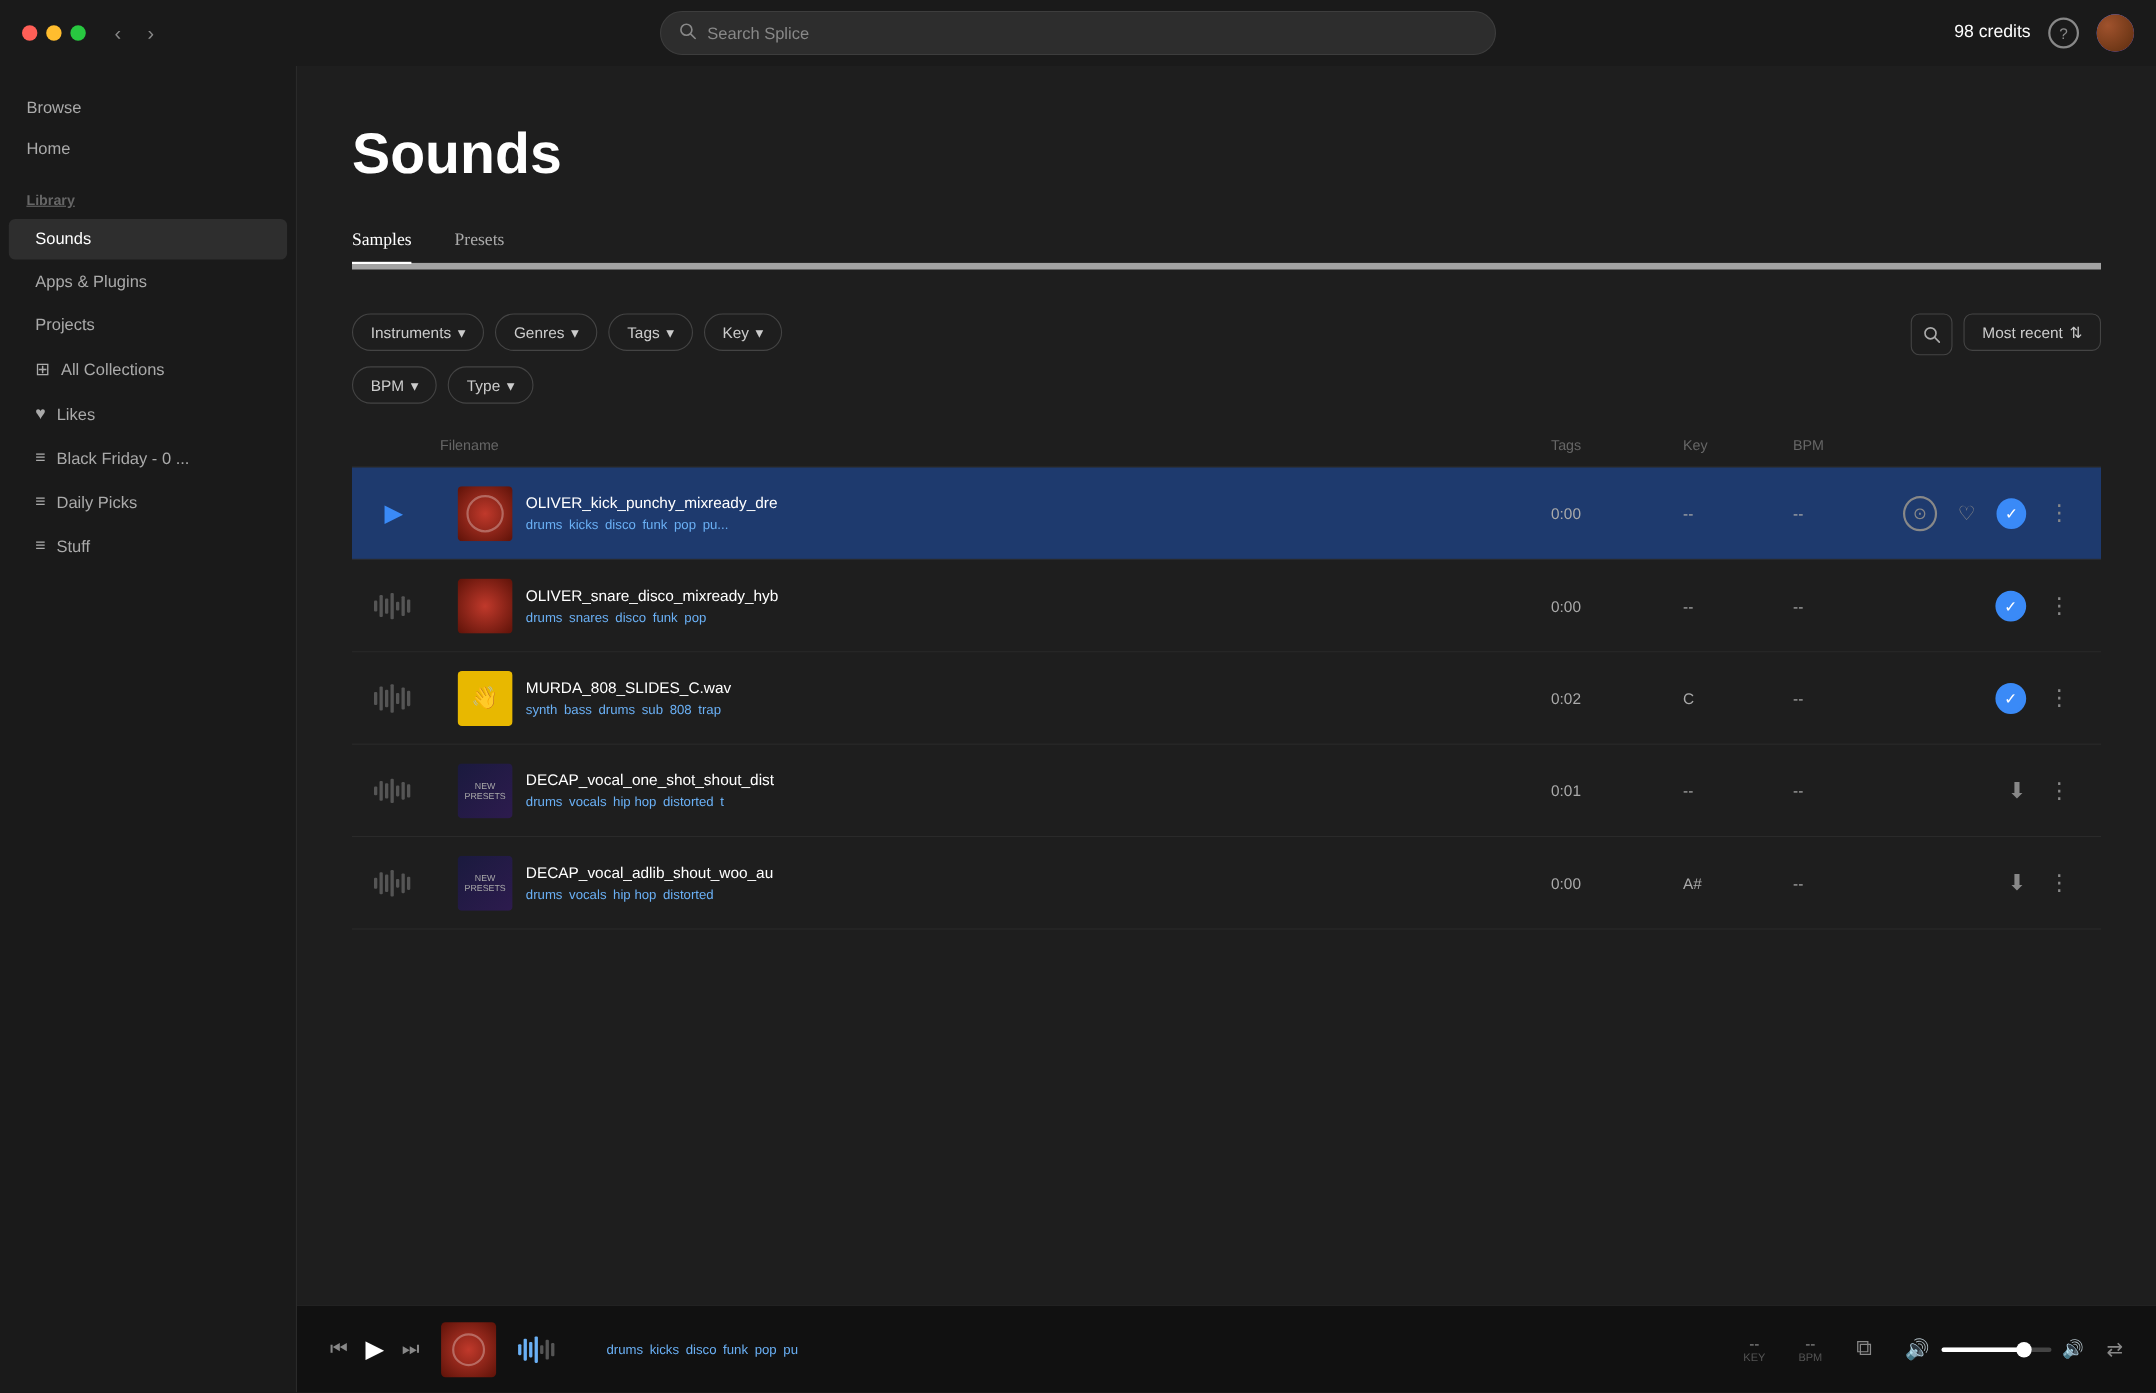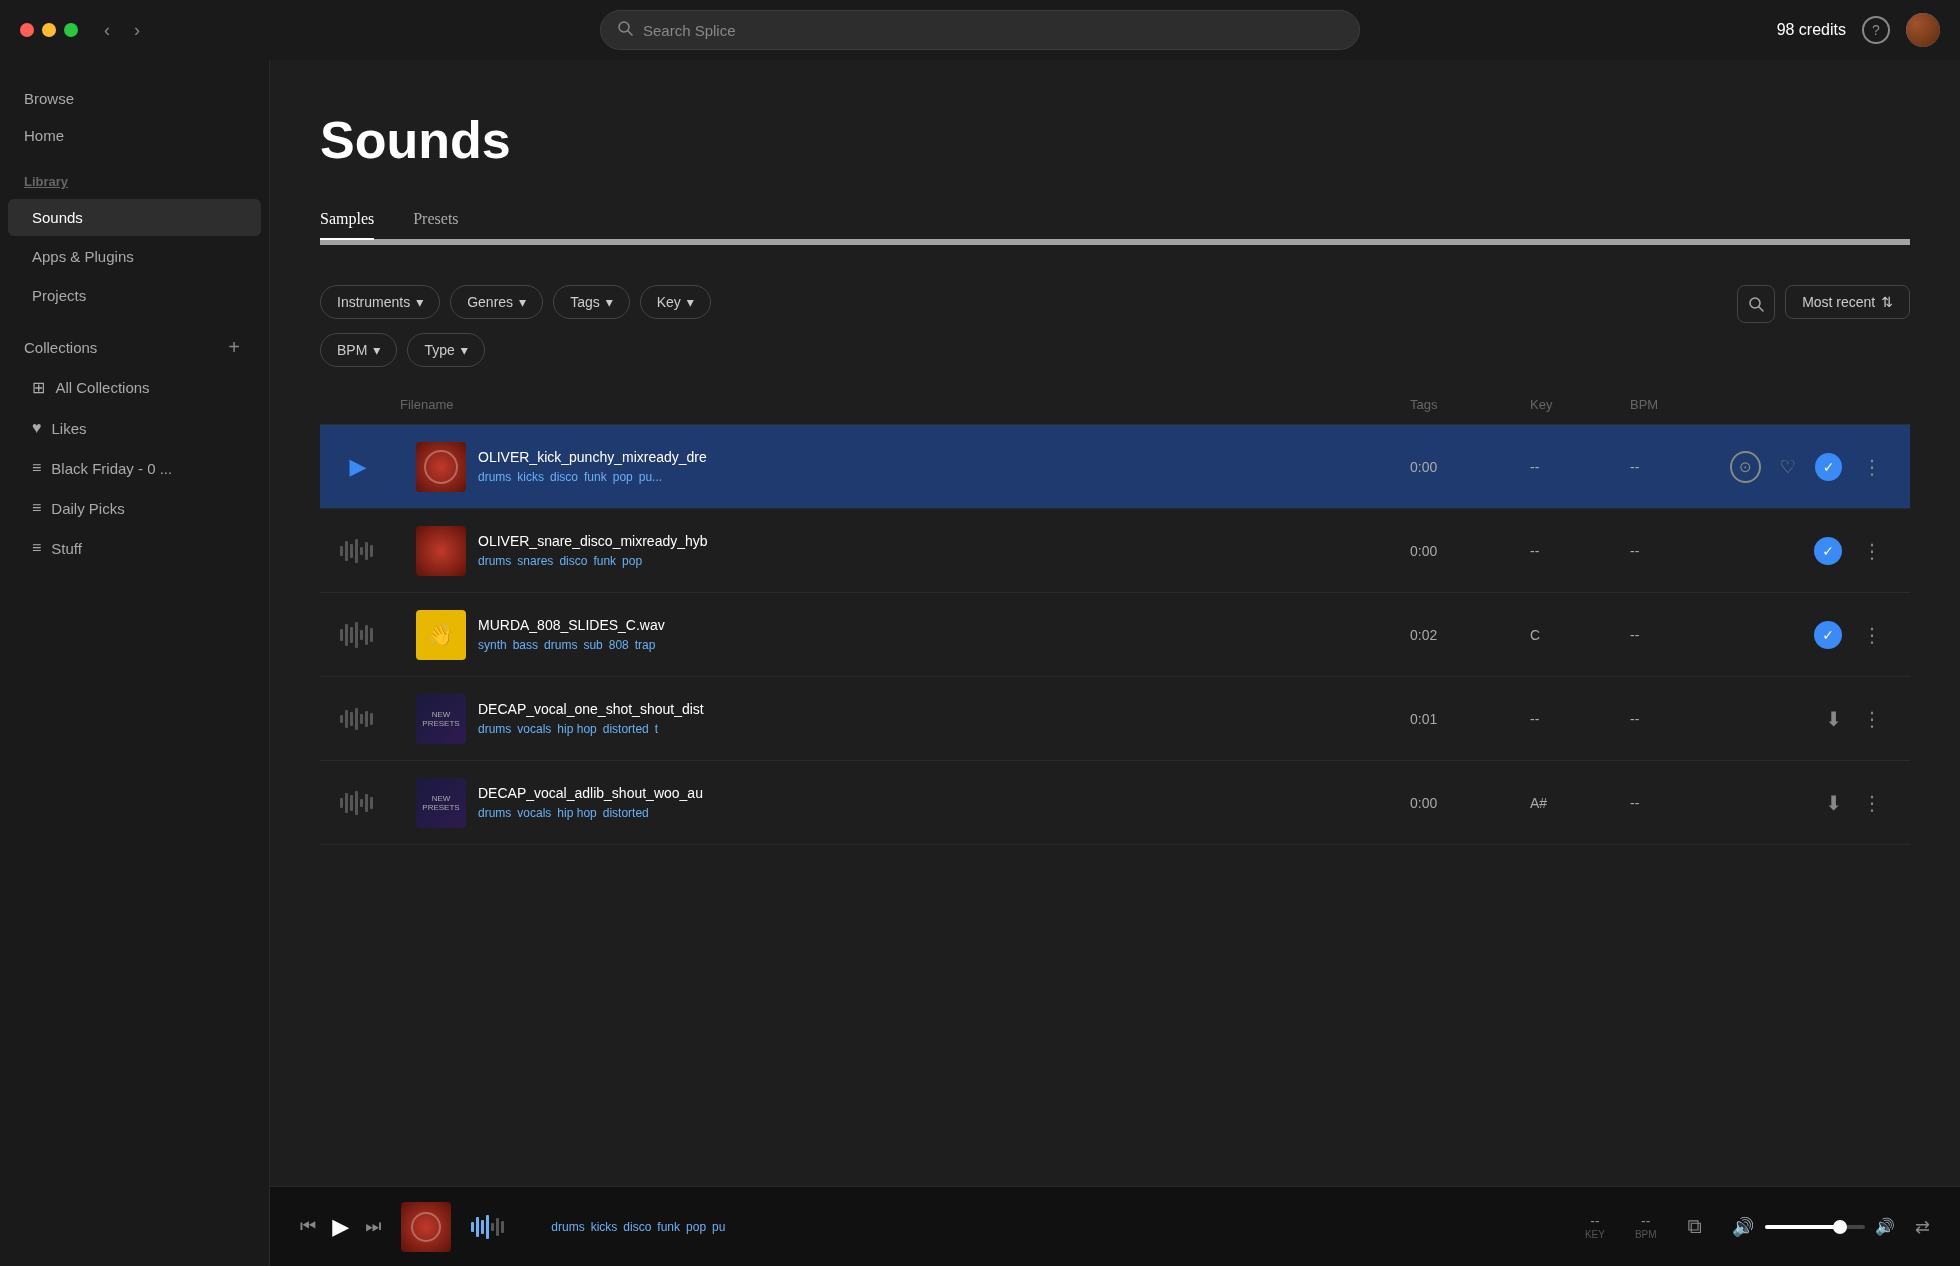--- a/index.html
+++ b/index.html
@@ -650,24 +650,20 @@
     <div class="sidebar-item-sounds">
       <span>Sounds</span>
     </div>
     <div class="sidebar-item">
       <span>Apps &amp; Plugins</span>
     </div>
     <div class="sidebar-item">
       <span>Projects</span>
     </div>
 
-    <div class="sidebar-collections-header">
-      <span>Collections</span>
-      <button class="add-btn">+</button>
-    </div>
 
     <div class="sidebar-item">
       <span class="sidebar-icon">⊞</span>
       <span>All Collections</span>
     </div>
     <div class="sidebar-item">
       <span class="sidebar-icon">♥</span>
       <span>Likes</span>
     </div>
     <div class="sidebar-item">

